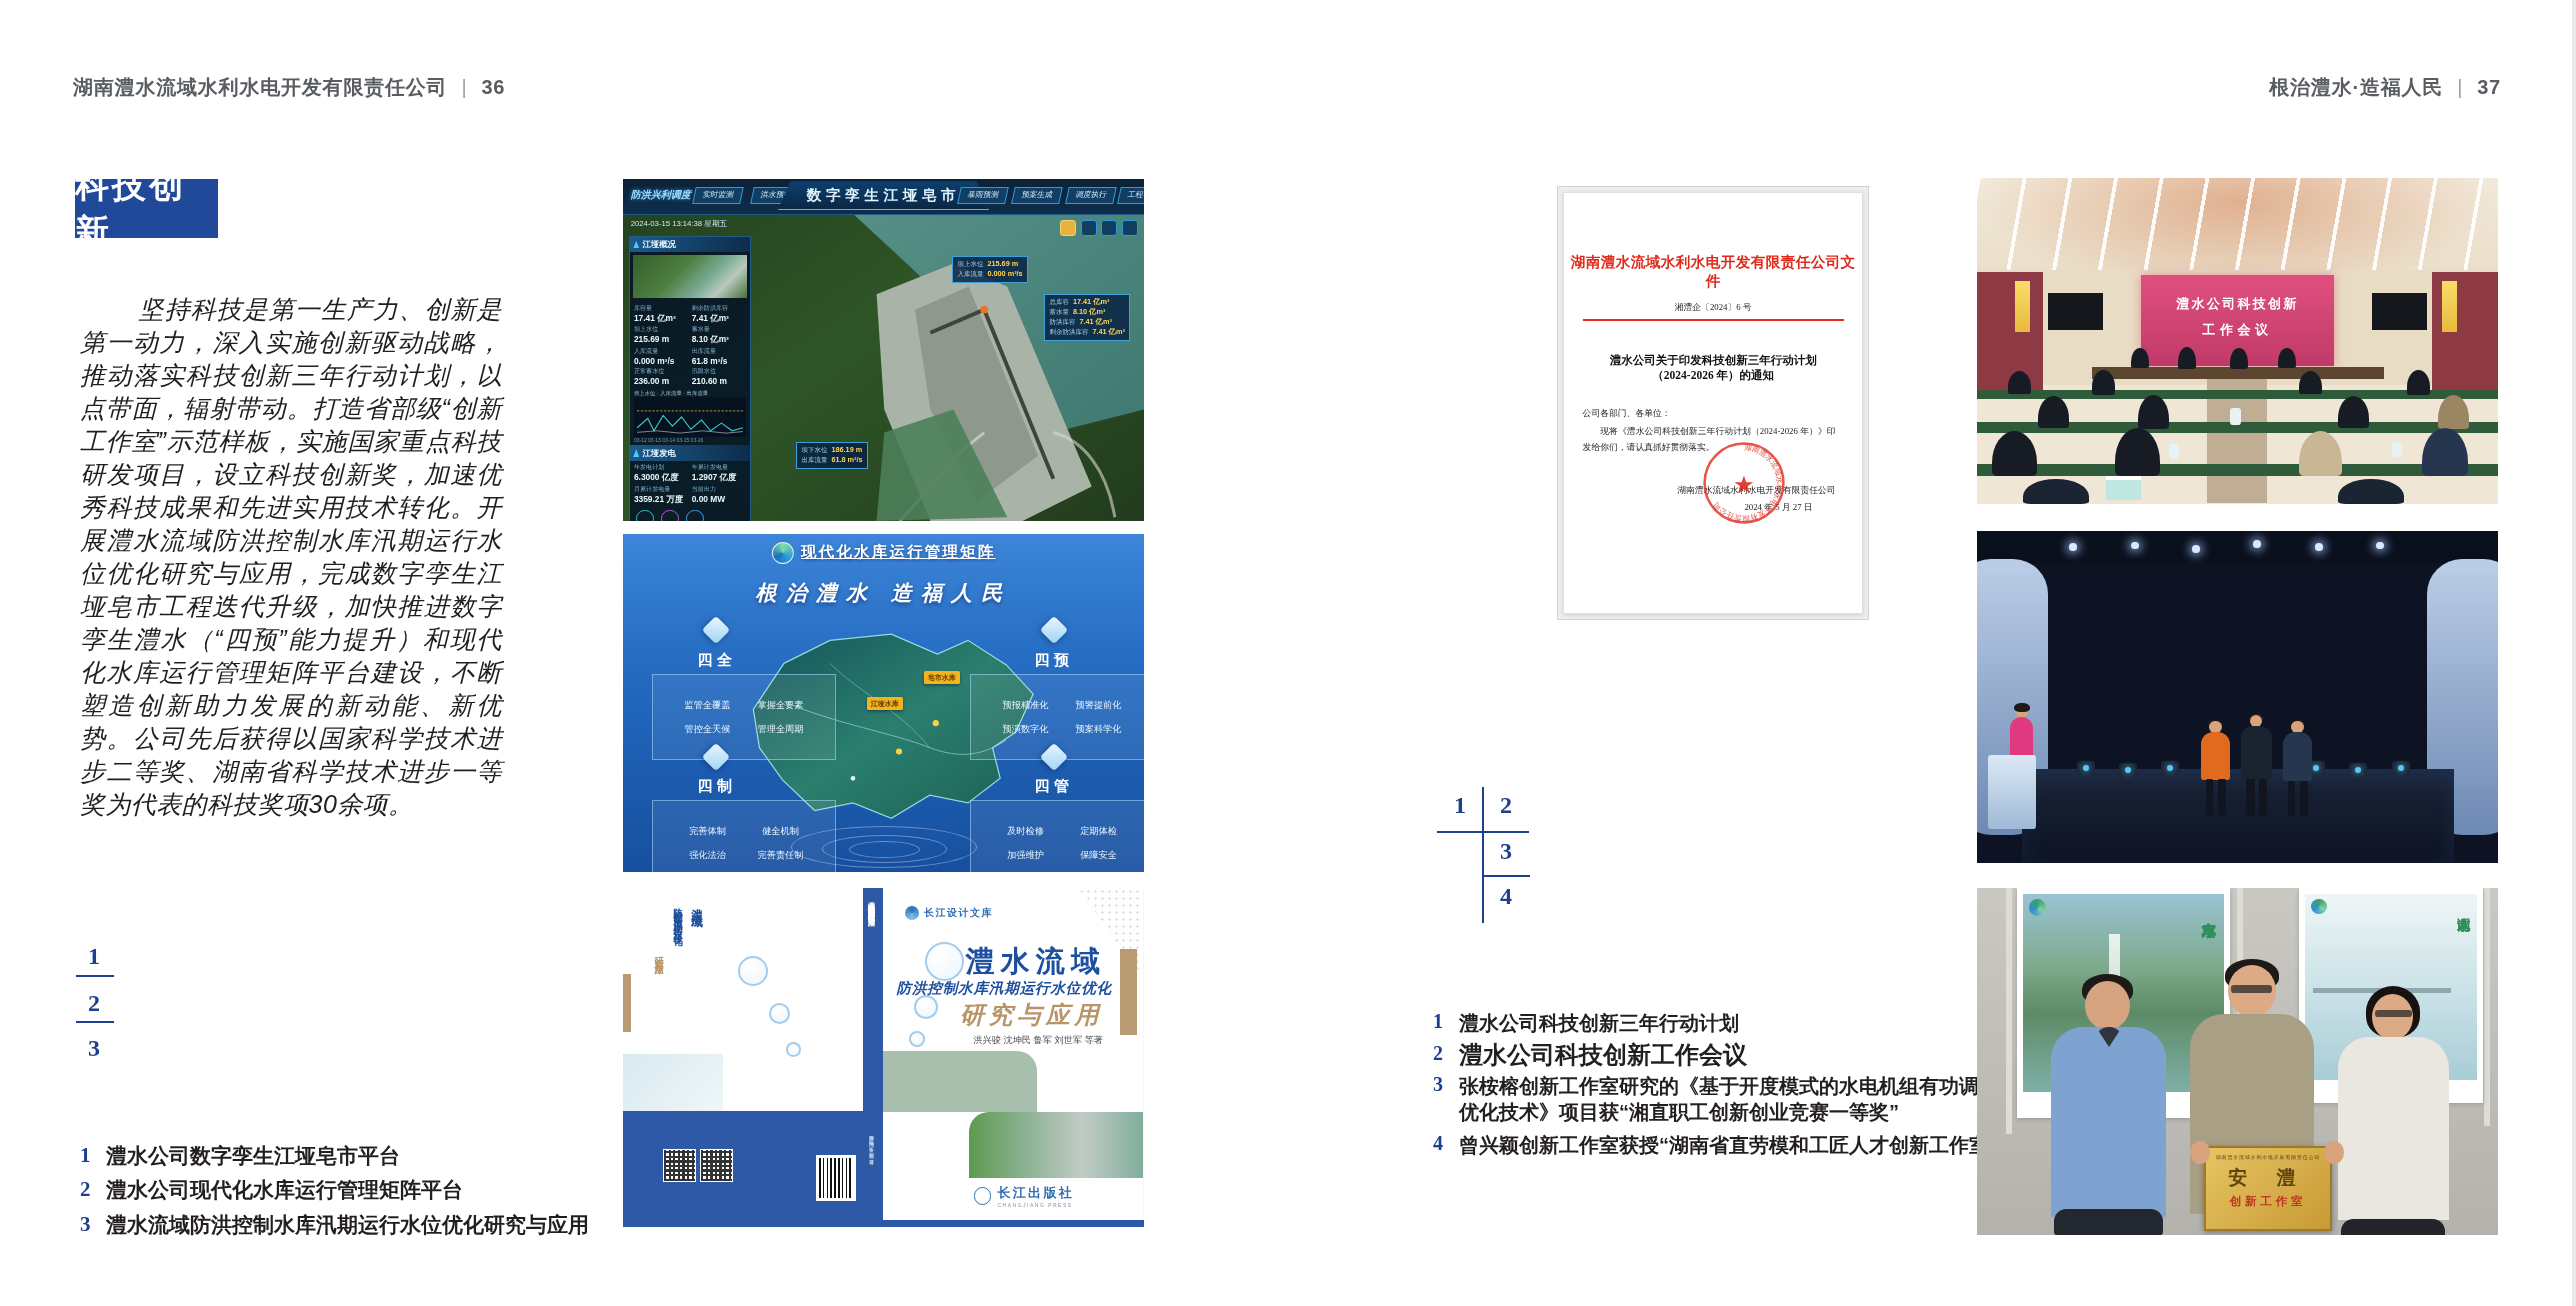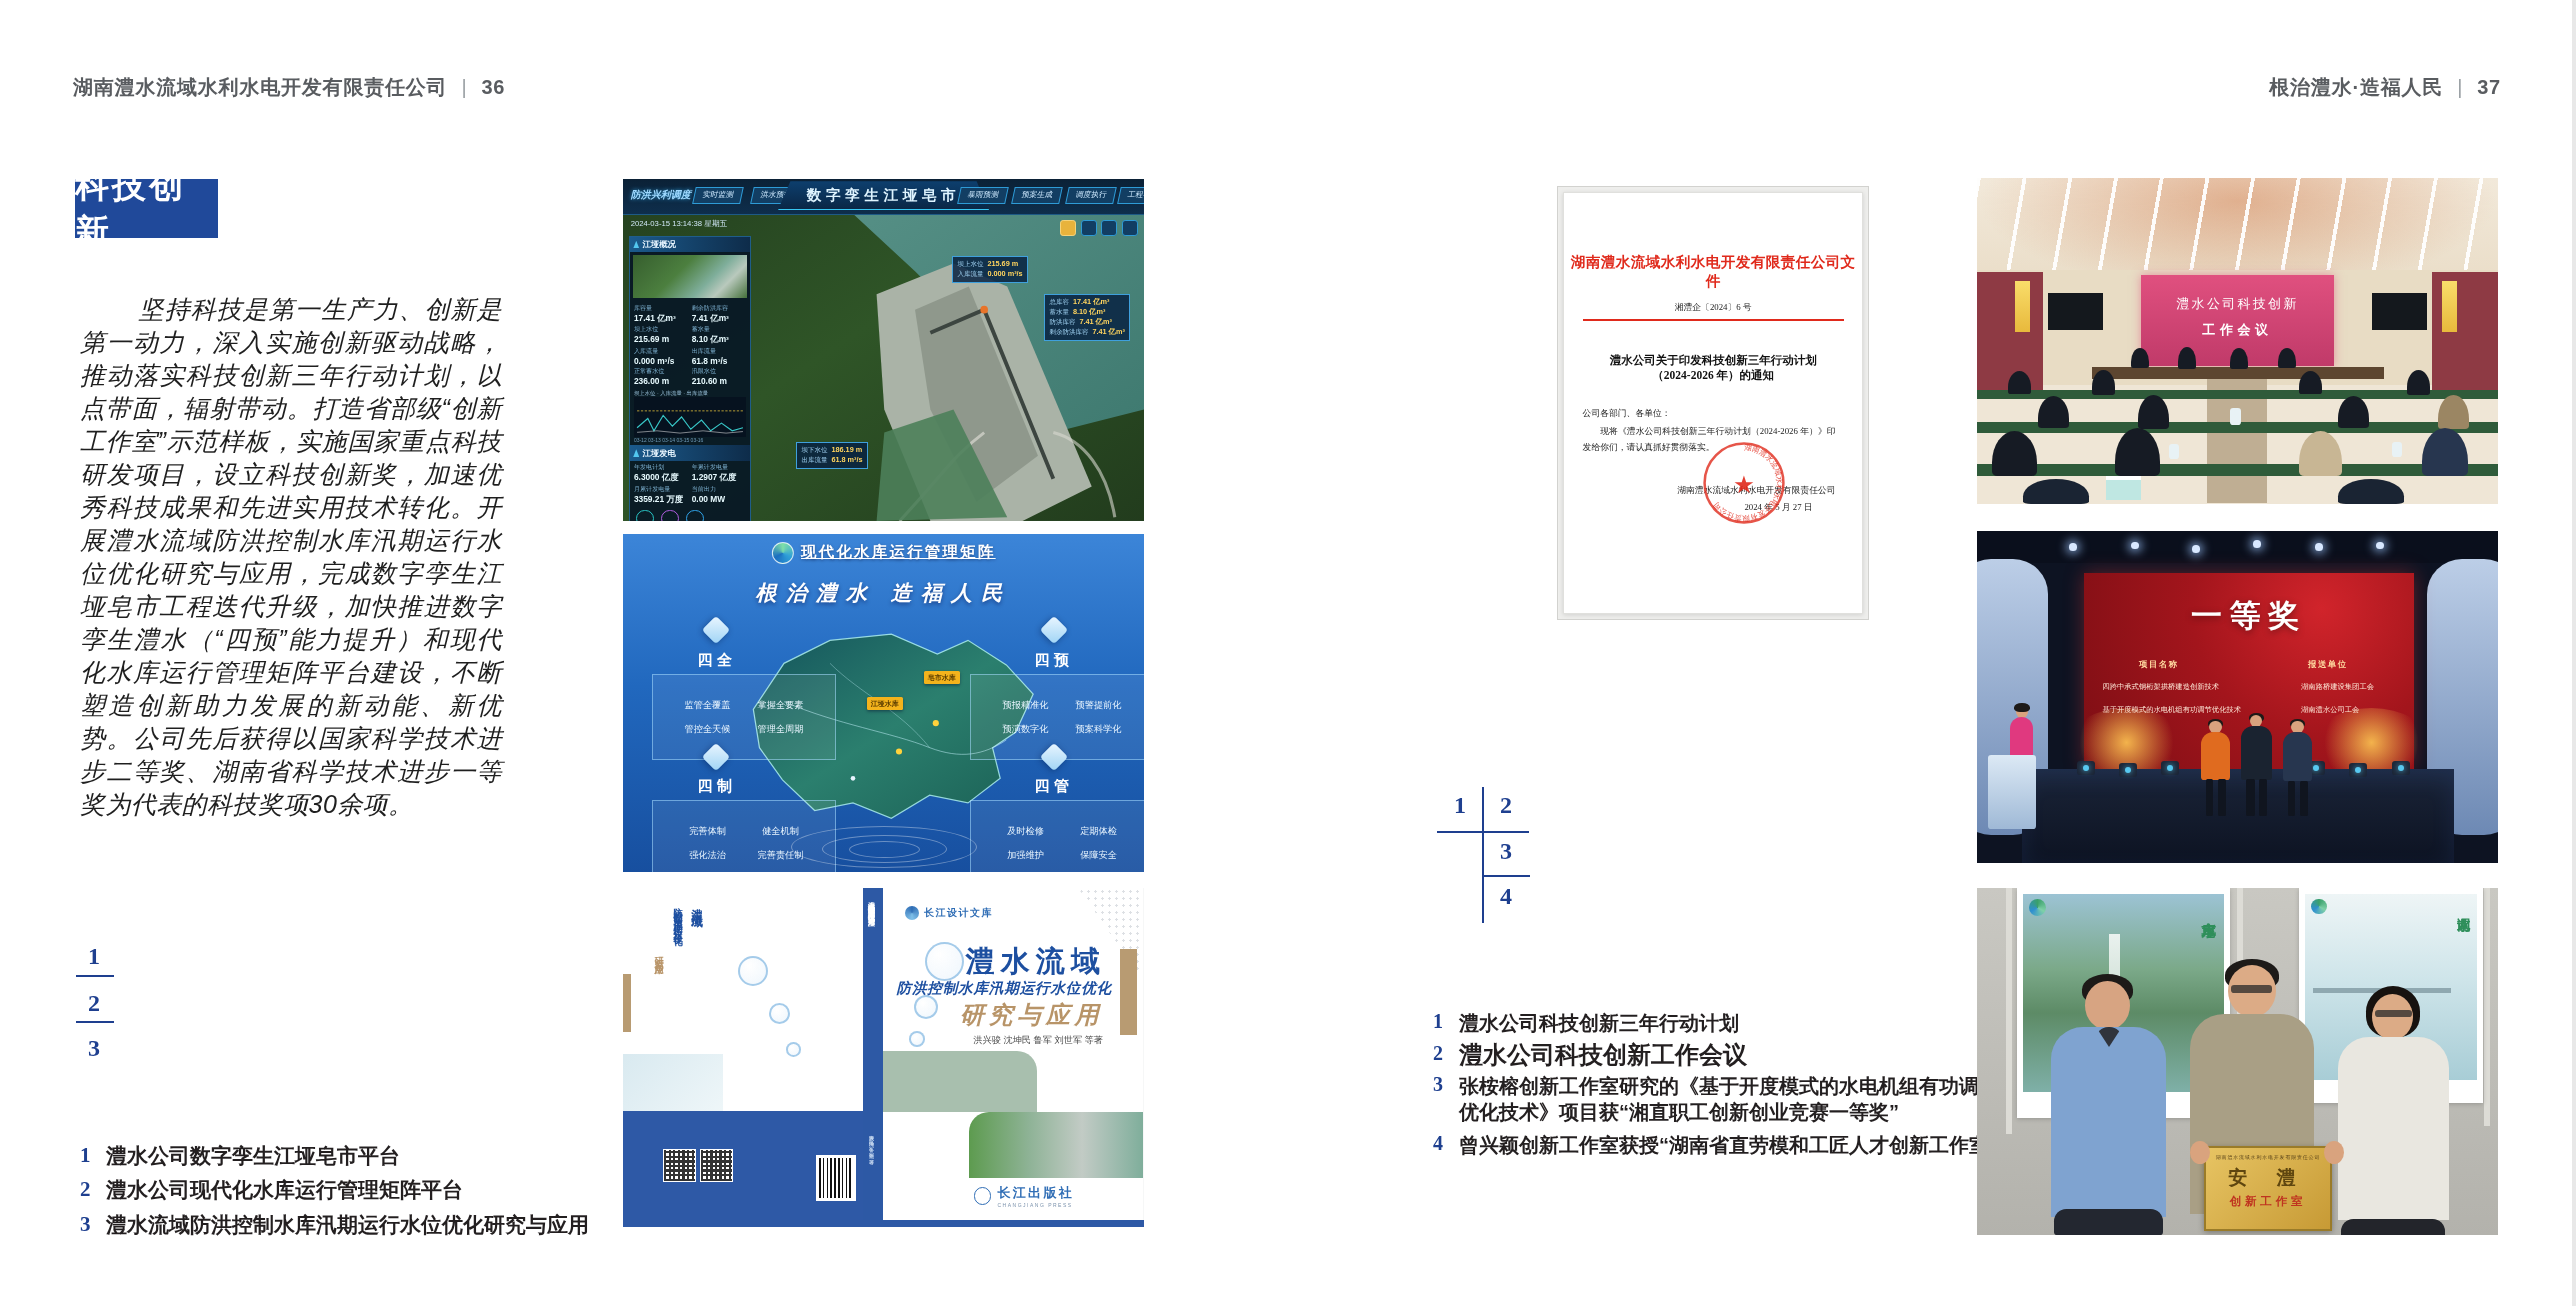--- a/index.html
+++ b/index.html
@@ -458,21 +458,21 @@
     <div class="abs" style="left:0;top:0;width:521px;height:115px;background:linear-gradient(180deg,#f2e9da,#e9dcc6),radial-gradient(ellipse at 50% 20%,#eec3ab,transparent 70%);background-blend-mode:multiply;"></div>
     <div class="abs" style="left:0;top:0;width:521px;height:115px;background:repeating-linear-gradient(100deg,rgba(255,255,255,.95) 0 3.8px,rgba(255,255,255,0) 3.8px 45px);"></div>
     <div class="abs" style="left:0;top:92px;width:521px;height:115px;background:#e8dcc4;"></div>
     <div class="abs" style="left:0;top:94px;width:66px;height:123px;background:#8e3a44;"></div>
     <div class="abs" style="left:455px;top:94px;width:66px;height:123px;background:#8e3a44;"></div>
     <div class="abs" style="left:38px;top:103px;width:15.4px;height:51px;background:linear-gradient(180deg,#f9dd6a,#e8b93c);"></div>
     <div class="abs" style="left:465px;top:103px;width:15.4px;height:51px;background:linear-gradient(180deg,#f9dd6a,#e8b93c);"></div>
     <div class="abs" style="left:71px;top:115px;width:55px;height:37px;background:#14181d;"></div>
     <div class="abs" style="left:395px;top:115px;width:55px;height:37px;background:#14181d;"></div>
     <div class="abs" style="left:164px;top:97px;width:193px;height:91px;background:linear-gradient(180deg,#e0507f,#c03a69);box-shadow:0 0 9.2px rgba(220,70,120,.5);">
-      <div style="margin-top:20px;text-align:center;color:#fff;font-weight:normal;font-size:13px;letter-spacing:2.3px;">澧水公司科技创新</div>
+      <div style="margin-top:20px;text-align:center;color:#fff;font-weight:bold;font-size:13px;letter-spacing:2.3px;">澧水公司科技创新</div>
       <div style="margin-top:7.7px;text-align:center;color:#fff;font-weight:bold;font-size:13px;letter-spacing:4.6px;">工作会议</div>
     </div>
     <div class="abs" style="left:115px;top:189px;width:292px;height:12.3px;background:#5d4630;"></div>
     <div class="sil" style="left:154px;top:170px;width:18.4px;height:20px;"></div>
     <div class="sil" style="left:201px;top:169px;width:18.4px;height:21.5px;"></div>
     <div class="sil" style="left:253px;top:170px;width:18.4px;height:21px;"></div>
     <div class="sil" style="left:301px;top:170px;width:18.4px;height:20px;"></div>
     <div class="abs" style="left:230px;top:201px;width:60px;height:124px;background:#bfae93;"></div>
     <div class="greenrow" style="top:212px;height:9.2px;"></div>
     <div class="sil" style="left:31px;top:193px;width:23px;height:23px;"></div>
@@ -500,31 +500,20 @@
   <div class="abs fig aw" style="left:1977px;top:531px;width:521px;height:332px;">
     <div class="abs" style="left:0;top:0;width:521px;height:32px;background:#0a0f1c;"></div>
     <div class="aw-dot" style="left:92px;top:12.3px;"></div>
     <div class="aw-dot" style="left:154px;top:10.7px;"></div>
     <div class="aw-dot" style="left:215px;top:14px;"></div>
     <div class="aw-dot" style="left:276px;top:9.2px;"></div>
     <div class="aw-dot" style="left:338px;top:12.3px;"></div>
     <div class="aw-dot" style="left:399px;top:10.7px;"></div>
     <div class="aw-panel" style="left:-21.5px;top:28px;"></div>
     <div class="aw-panel" style="left:450px;top:28px;"></div>
-    <div class="aw-screen">
-      <div class="aw-glow" style="left:-15.4px;bottom:-7.7px;"></div>
-      <div class="aw-glow" style="right:-15.4px;bottom:-7.7px;"></div>
-      <div style="text-align:center;margin-top:21.5px;color:#fff;font-size:31px;font-weight:bold;letter-spacing:7.7px;font-family:'Liberation Serif','DejaVu Serif',serif;text-shadow:0 1.5px 7.7px rgba(0,0,0,.4);">一等奖</div>
-      <div class="aw-col" style="left:55px;top:86px;">项目名称</div>
-      <div class="aw-col" style="left:224px;top:86px;">报送单位</div>
-      <div class="aw-row" style="left:18.4px;top:109px;">四跨中承式钢桁架拱桥建造创新技术</div>
-      <div class="aw-row" style="left:217px;top:109px;">湖南路桥建设集团工会</div>
-      <div class="aw-row" style="left:18.4px;top:132px;">基于开度模式的水电机组有功调节优化技术</div>
-      <div class="aw-row" style="left:217px;top:132px;">湖南澧水公司工会</div>
-    </div>
     <div class="abs" style="left:45px;top:238px;width:432px;height:94px;background:linear-gradient(180deg,#1a2438,#0d1322);box-shadow:inset 0 7.7px 23px rgba(80,140,255,.12);"></div>
     <div class="mhead" style="left:100px;top:230px;"></div>
     <div class="mhead" style="left:142px;top:232px;"></div>
     <div class="mhead" style="left:184px;top:230px;"></div>
     <div class="mhead" style="left:330px;top:230px;"></div>
     <div class="mhead" style="left:372px;top:232px;"></div>
     <div class="mhead" style="left:415px;top:230px;"></div>
 
     <div class="fig-person" style="left:28px;top:175px;">
       <div class="fp-head" style="left:10.7px;top:0;width:12.3px;height:12.3px;"></div>

